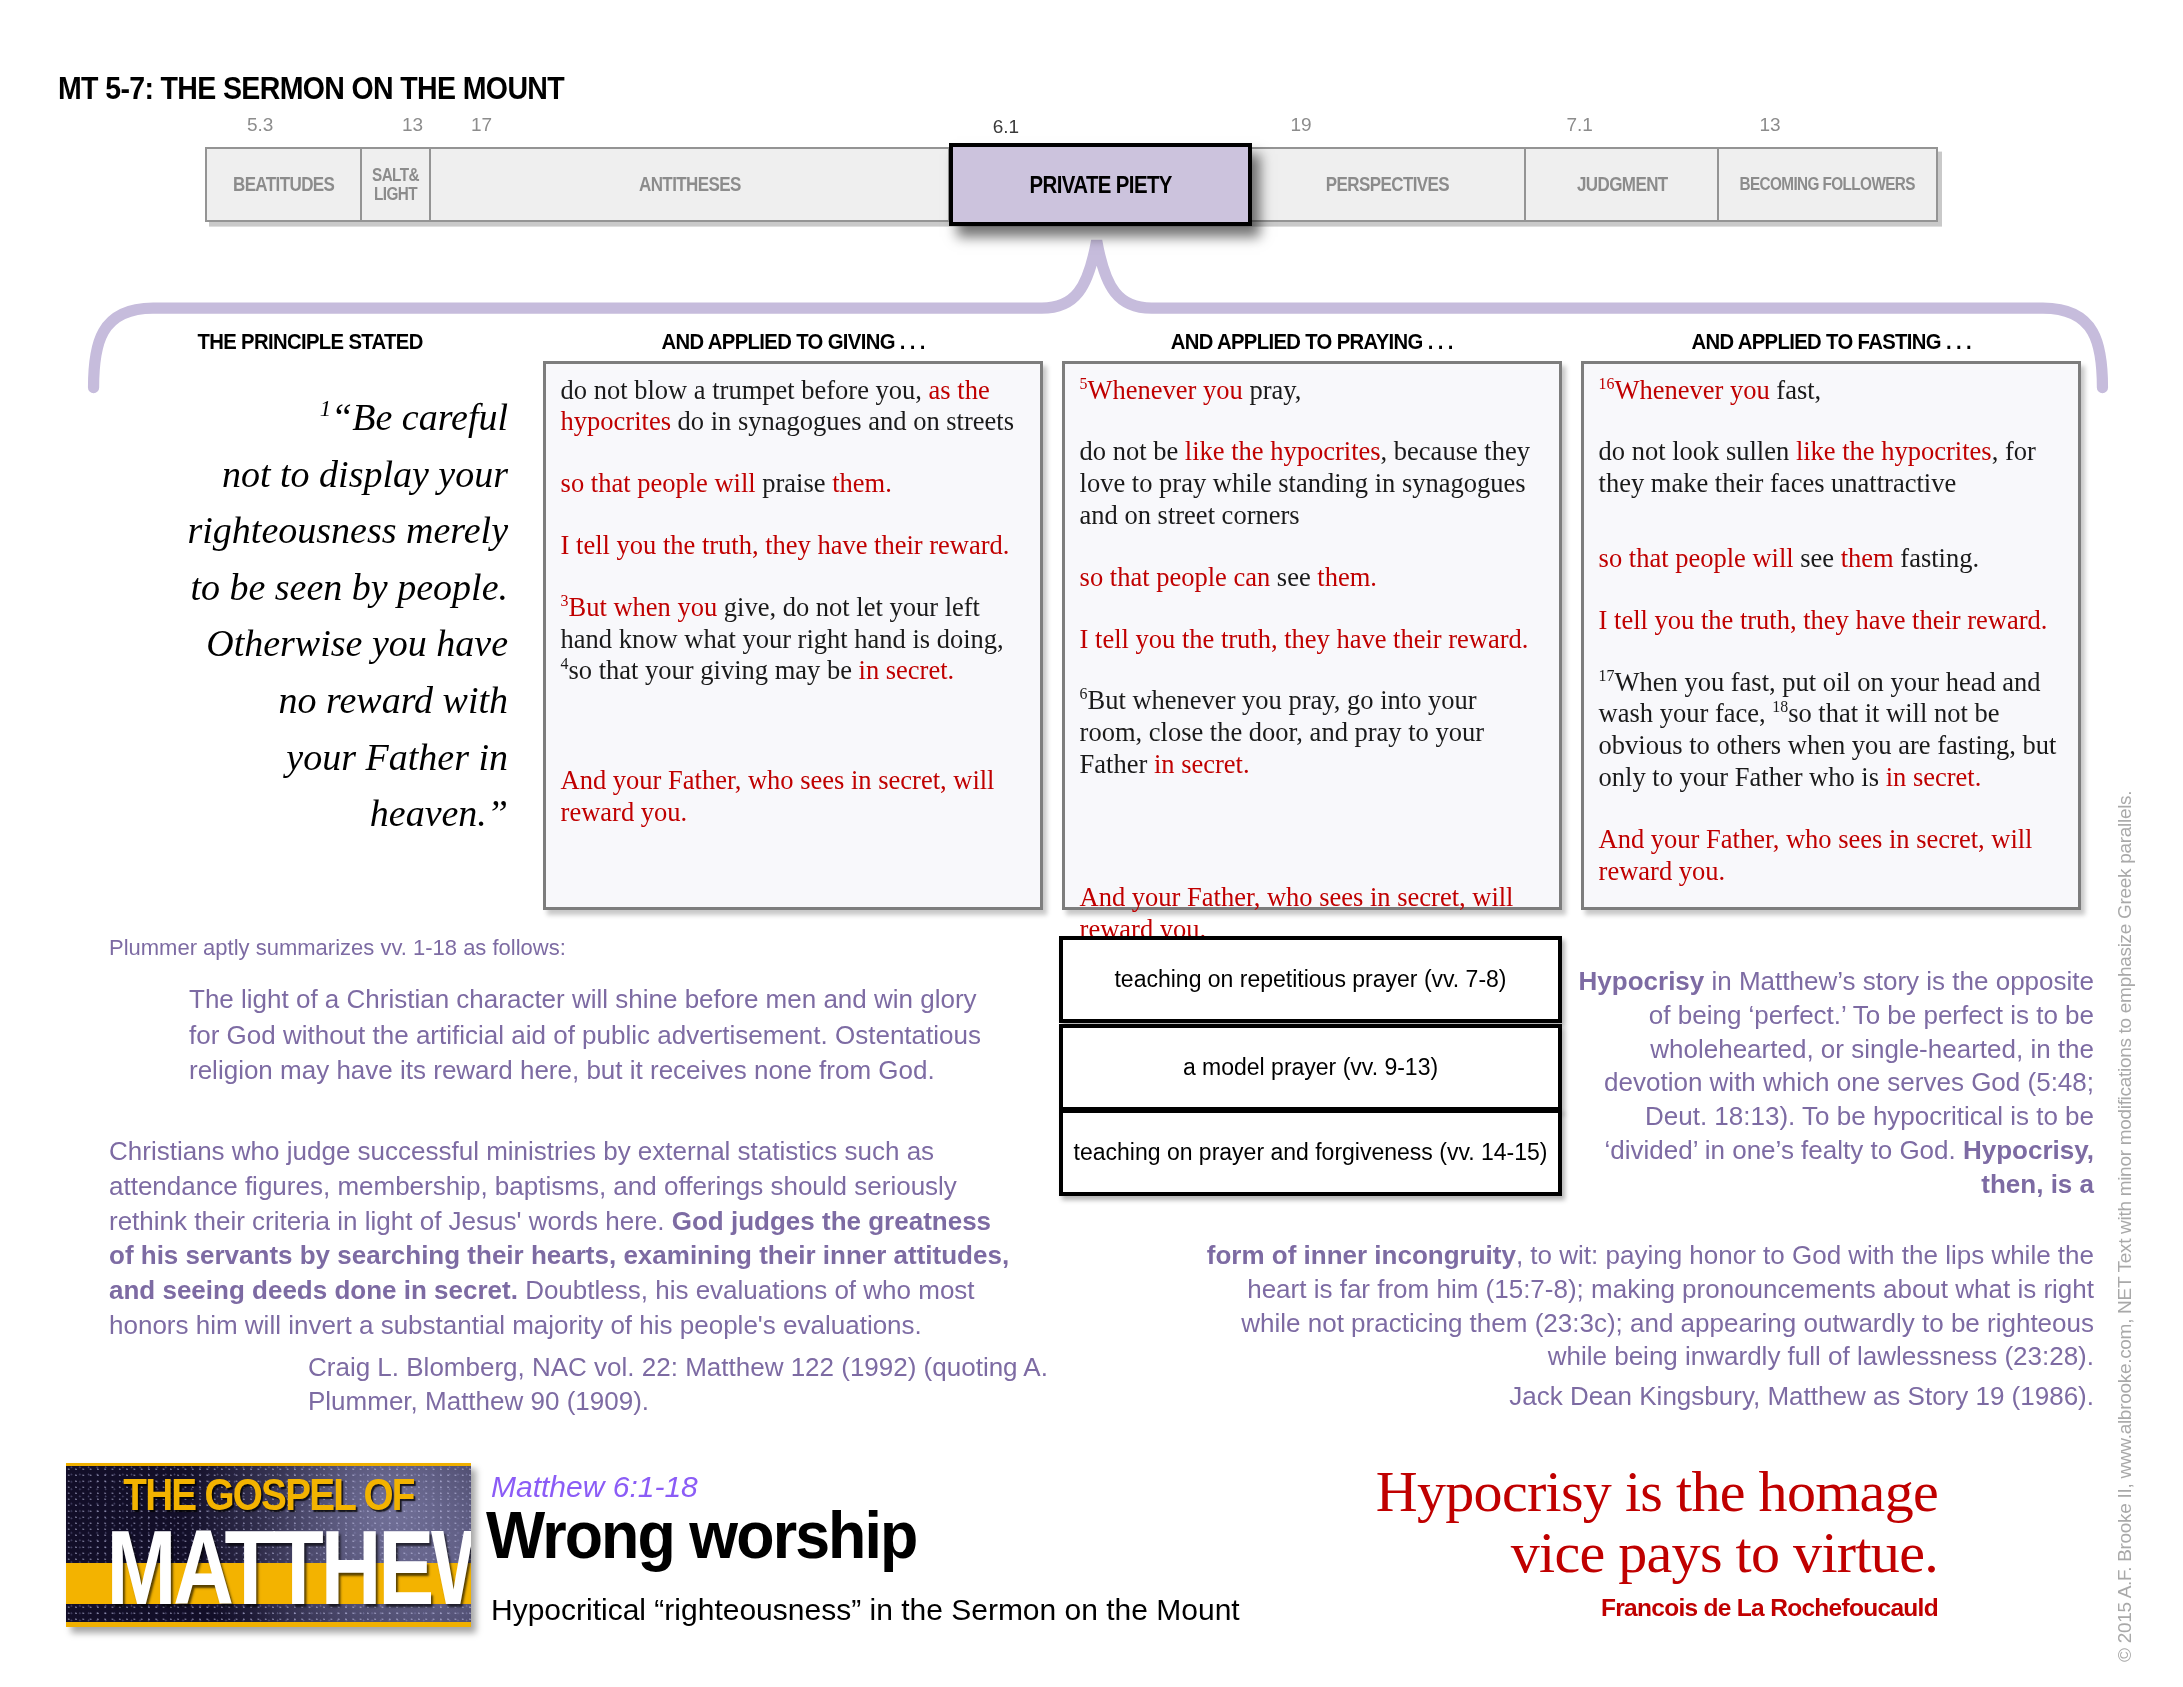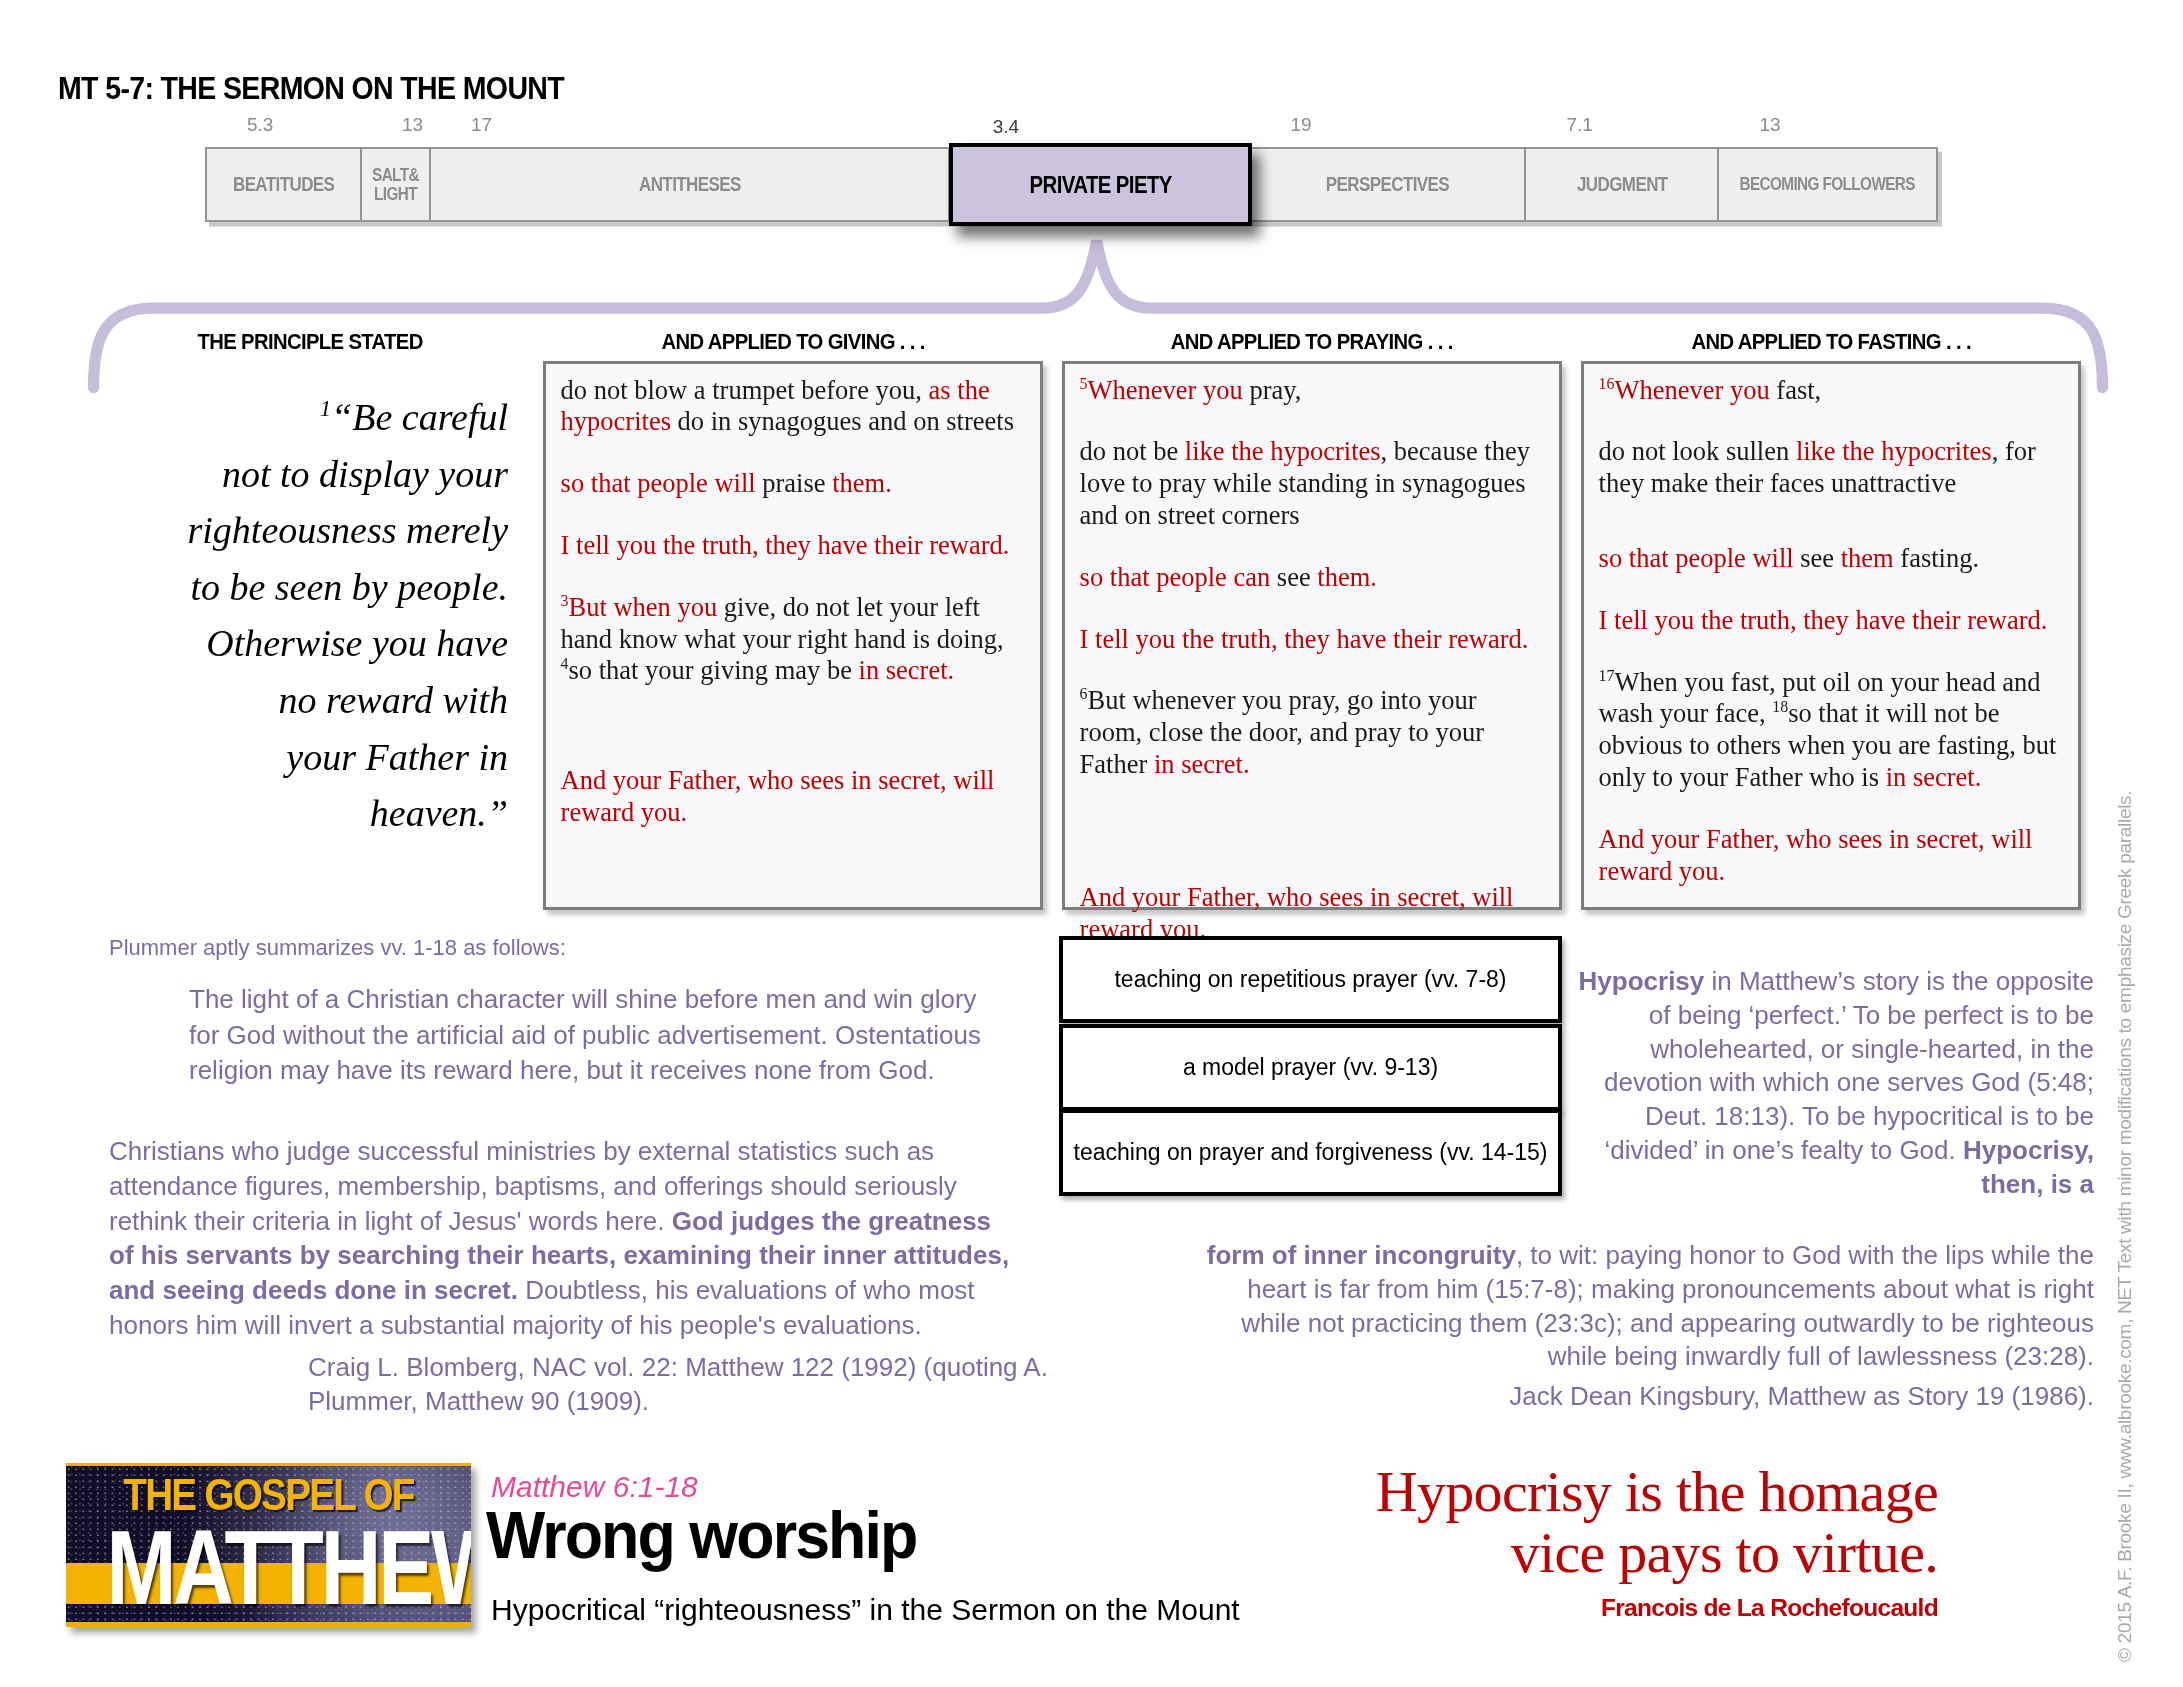--- a/index.html
+++ b/index.html
@@ -89,21 +89,21 @@
           #120e28;
         background-size:7.3px 6px, 8.6px 7.3px, auto, auto, auto;
         box-shadow:4.6px 6px 6.6px rgba(0,0,0,.35);overflow:hidden;}
   #logo-band{position:absolute;left:0;top:97px;width:100%;height:41px;background:#f3b300;}
   #logo-line1{position:absolute;left:0;top:4px;width:100%;text-align:center;color:#f3b300;
               font-size:44px;font-weight:bold;letter-spacing:-2px;transform:scaleX(.88);
               text-shadow:2px 2px 1.3px rgba(0,0,0,.8);white-space:nowrap;}
   #logo-line2{position:absolute;left:0;top:42px;width:100%;text-align:center;color:#ffffff;
               font-size:105px;font-weight:bold;letter-spacing:-4px;transform:scaleX(.8);
               text-shadow:2.6px 2.6px 2.6px rgba(0,0,0,.65);white-space:nowrap;}
-  #footer-ref{left:491px;top:1470px;font-size:30px;font-style:italic;color:#ec4899;}
+  #footer-ref{left:491px;top:1470px;font-size:30px;font-style:italic;color:#8b5cf6;}
   #footer-title{left:486px;top:1497px;font-size:66px;font-weight:bold;color:#000;
                 letter-spacing:-2px;transform:scaleX(.95);transform-origin:left center;white-space:nowrap;}
   #footer-subtitle{left:491px;top:1593px;font-size:30px;color:#000;white-space:nowrap;}
 
   #footer-quote{left:1257px;top:1462px;width:681px;text-align:right;color:#c00000;
                 font-family:"Liberation Serif",serif;font-size:58px;line-height:1.05;
                 letter-spacing:-0.7px;}
   #footer-quote-attr{margin-top:12px;font-family:"Liberation Sans",sans-serif;
                      font-size:24.5px;font-weight:bold;line-height:1;}
 
@@ -123,21 +123,21 @@
   </div>
   <div class="tl-sec" style="width:69px;font-size:18px">
     <span class="tl-ref">13</span>
     <span class="lbl">SALT&amp; LIGHT</span>
   </div>
   <div class="tl-sec" style="width:519px">
     <span class="tl-ref">17</span>
     <span class="lbl">ANTITHESES</span>
   </div>
   <div class="tl-sec tl-hl" style="width:303px;font-size:24px">
-    <span class="tl-ref">3.4</span>
+    <span class="tl-ref">6.1</span>
     <span class="lbl">PRIVATE PIETY</span>
   </div>
   <div class="tl-sec" style="width:276px">
     <span class="tl-ref">19</span>
     <span class="lbl">PERSPECTIVES</span>
   </div>
   <div class="tl-sec" style="width:193px">
     <span class="tl-ref">7.1</span>
     <span class="lbl">JUDGMENT</span>
   </div>

